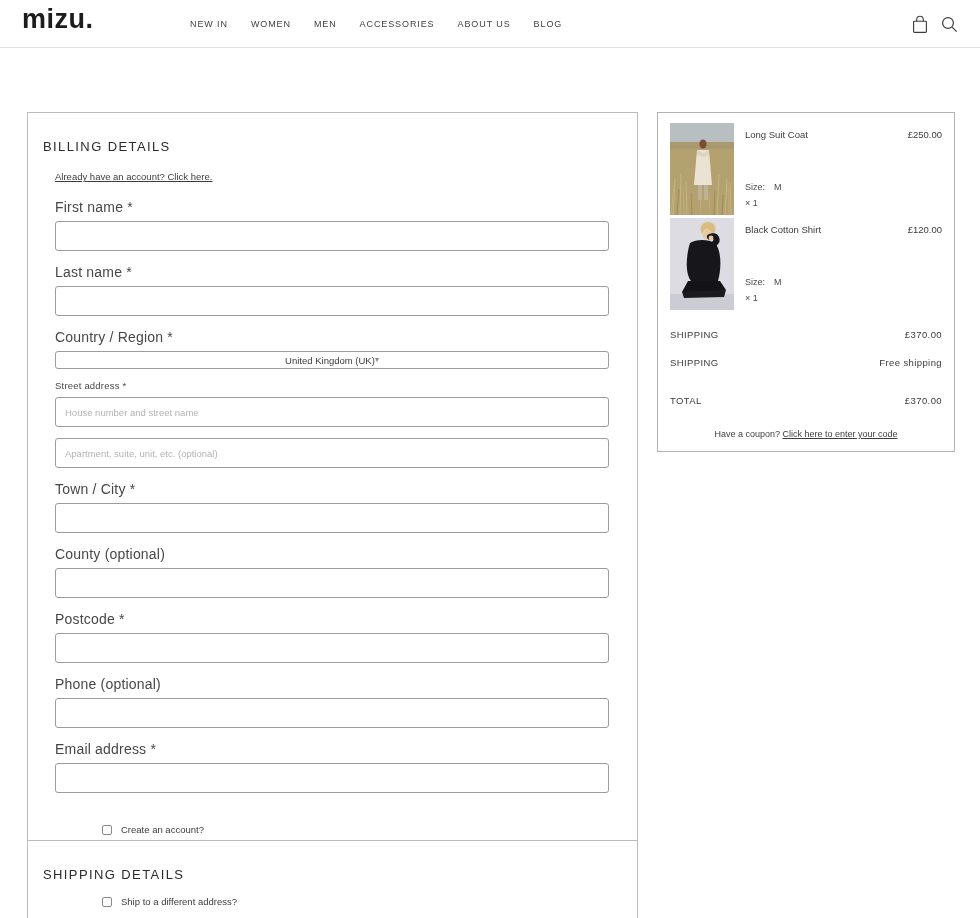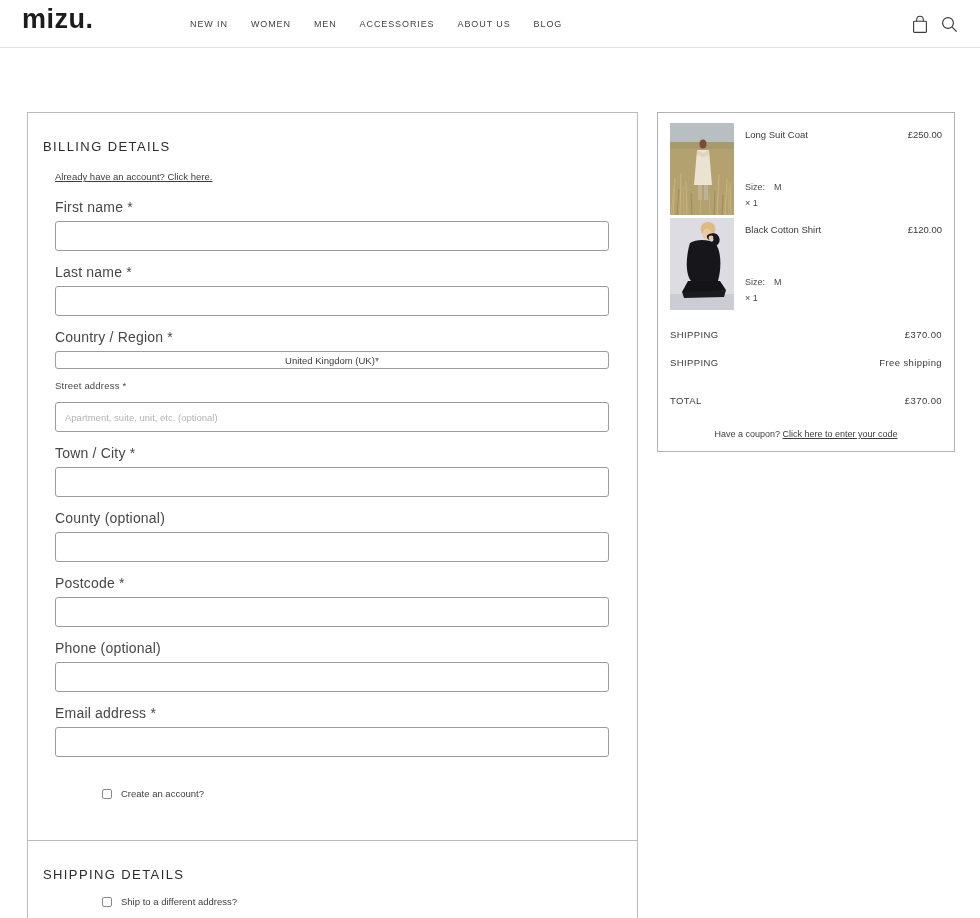--- a/index.html
+++ b/index.html
@@ -131,20 +131,21 @@
     <div class="form-row" style="margin-bottom:11px;">
       <label>Country / Region *</label>
       <div class="select">
         <span>United Kingdom (UK)</span>
         <span class="arrow">▾</span>
       </div>
     </div>
 
     <div class="stacked-row">
       <label style="display:block;font-size:9.5px;color:#474747;letter-spacing:0.2px;margin-bottom:6px;">Street address *</label>
+      <input class="txt" type="text" placeholder="House number and street name" style="">
     </div>
     <div class="form-row">
       <input class="txt" type="text" placeholder="Apartment, suite, unit, etc. (optional)" style="">
     </div>
 
     <div class="form-row">
       <label>Town / City *</label>
       <input class="txt" type="text" style="">
     </div>
 

